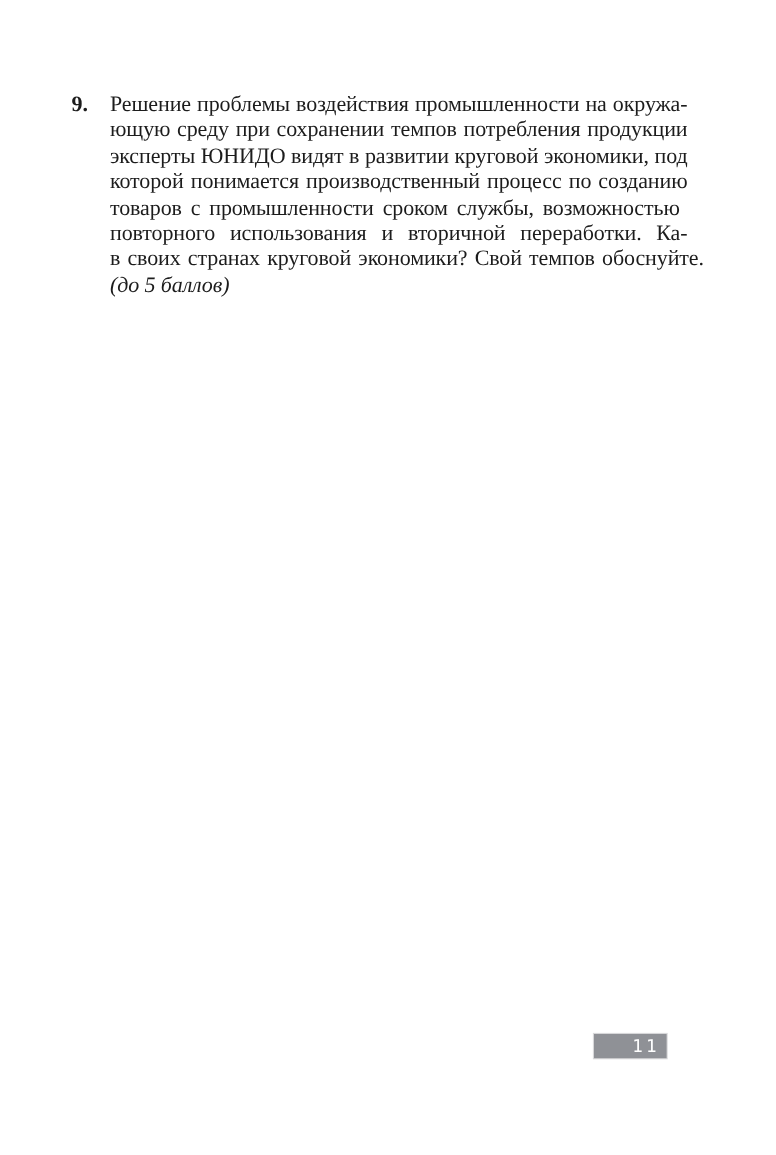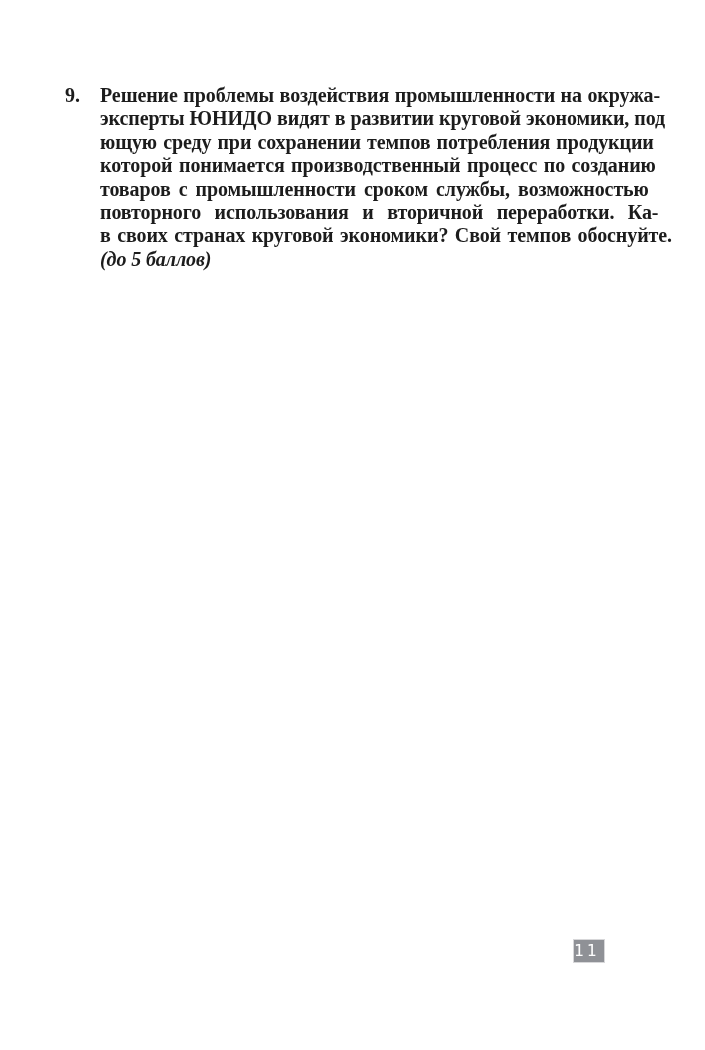--- a/index.html
+++ b/index.html
@@ -38,34 +38,33 @@
     top: 0;
     width: 525px;
     font-size: 20px;
     line-height: 23.4px;
     letter-spacing: -0.1px;
     color: #1c1c1c;
   }
   .line {
     height: 23.4px;
     overflow: visible;
-    font-weight: bold;
   }
   .line-text {
     white-space: nowrap;
     display: inline-block;
   }
   .line.italic .line-text {
     font-style: italic;
   }
   .page-number-badge {
     position: absolute;
-    left: 574px;
+    left: 540px;
     top: 940px;
-    width: 30px;
+    width: 66px;
     height: 22px;
     background: #8f9196;
     box-shadow: 0 0 0 1px #d7d7d9;
     color: #ffffff;
     font-family: "DejaVu Sans Mono", monospace;
     font-size: 16px;
     line-height: 22px;
     text-align: right;
     letter-spacing: 3px;
     box-sizing: border-box;
@@ -73,22 +72,22 @@
   }
 </style>
 </head>
 <body>
 
 <div class="page">
   <div class="question">
     <div class="q-number">9.</div>
     <div class="q-text">
       <div class="line justify"><span class="line-text" style="word-spacing: 0.634375px;">Решение проблемы воздействия промышленности на окружа-</span></div>
+      <div class="line justify"><span class="line-text" style="word-spacing: 1.18229px;">ющую среду при сохранении темпов потребления продукции</span></div>
       <div class="line justify"><span class="line-text" style="word-spacing: 0.165179px;">эксперты ЮНИДО видят в развитии круговой экономики, под</span></div>
-      <div class="line justify"><span class="line-text" style="word-spacing: 1.18229px;">ющую среду при сохранении темпов потребления продукции</span></div>
       <div class="line justify"><span class="line-text" style="word-spacing: 1.55937px;">которой понимается производственный процесс по созданию</span></div>
       <div class="line justify"><span class="line-text" style="word-spacing: 3.19687px;">товаров с промышленности сроком службы, возможностью</span></div>
       <div class="line justify"><span class="line-text" style="word-spacing: 8.575px;">повторного использования и вторичной переработки. Ка-</span></div>
       <div class="line justify"><span class="line-text" style="word-spacing: 1.60938px;">в своих странах круговой экономики? Свой темпов обоснуйте.</span></div>
       <div class="line italic"><span class="line-text">(до 5 баллов)</span></div>
     </div>
   </div>
 
   <div class="page-number-badge">11</div>
 </div>

